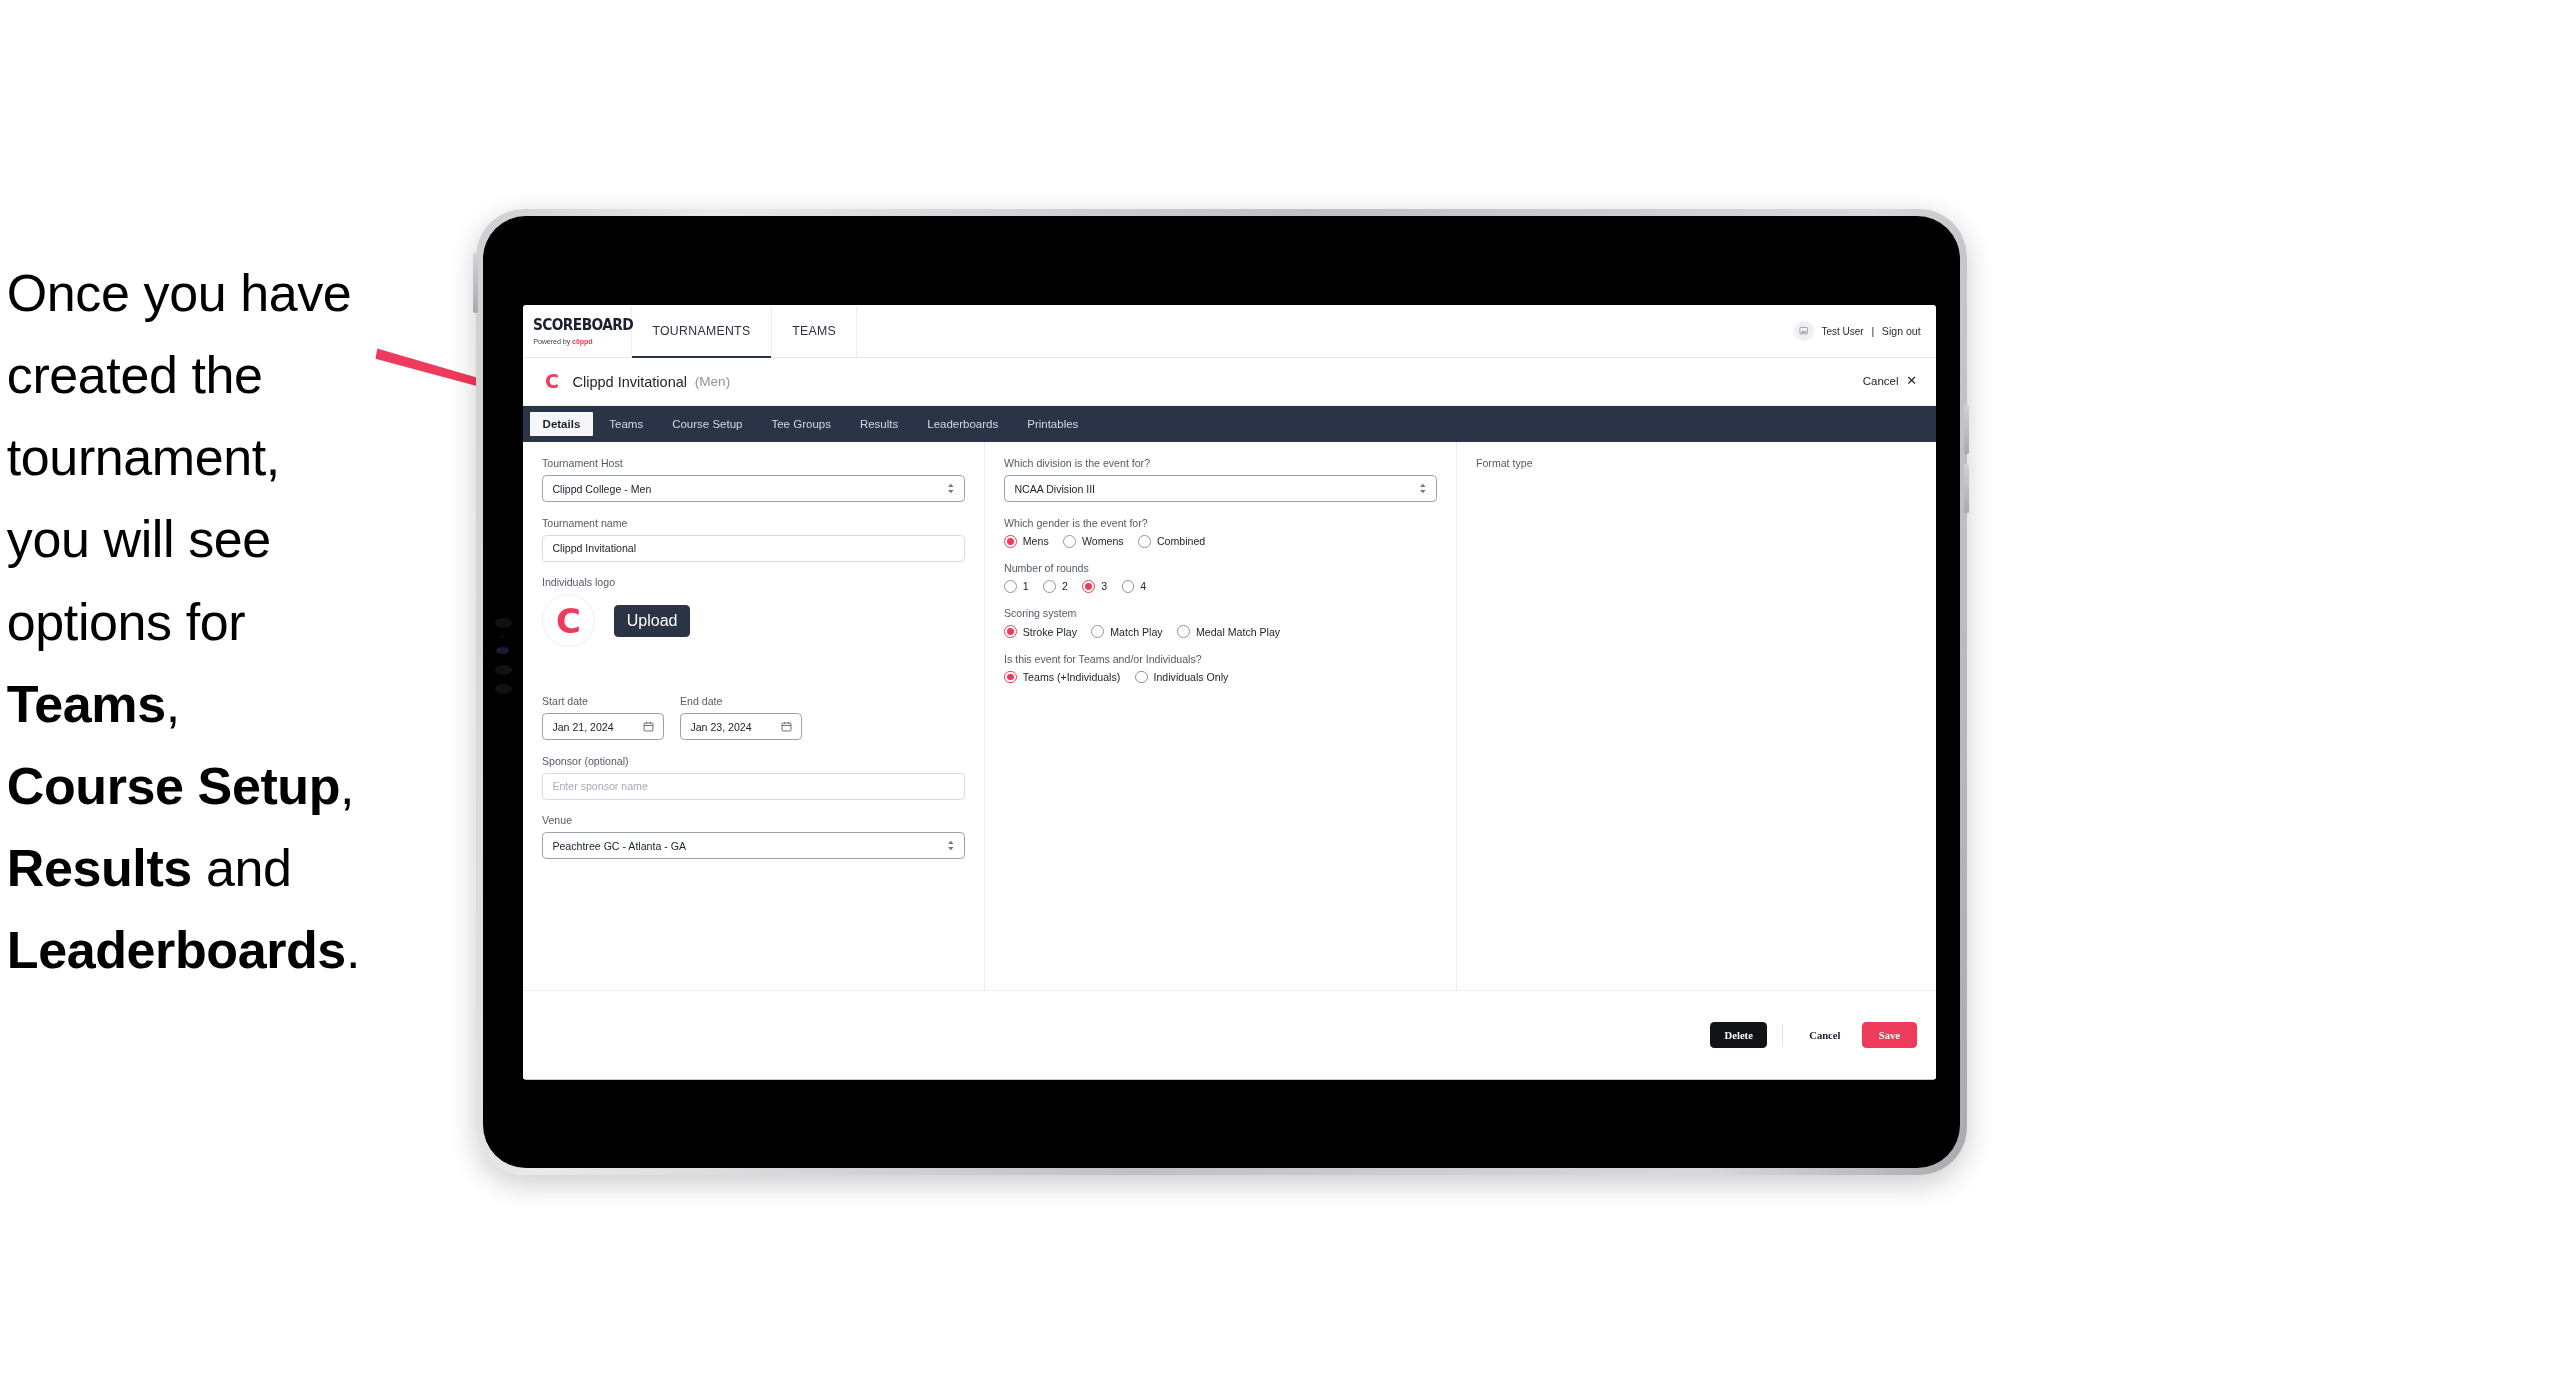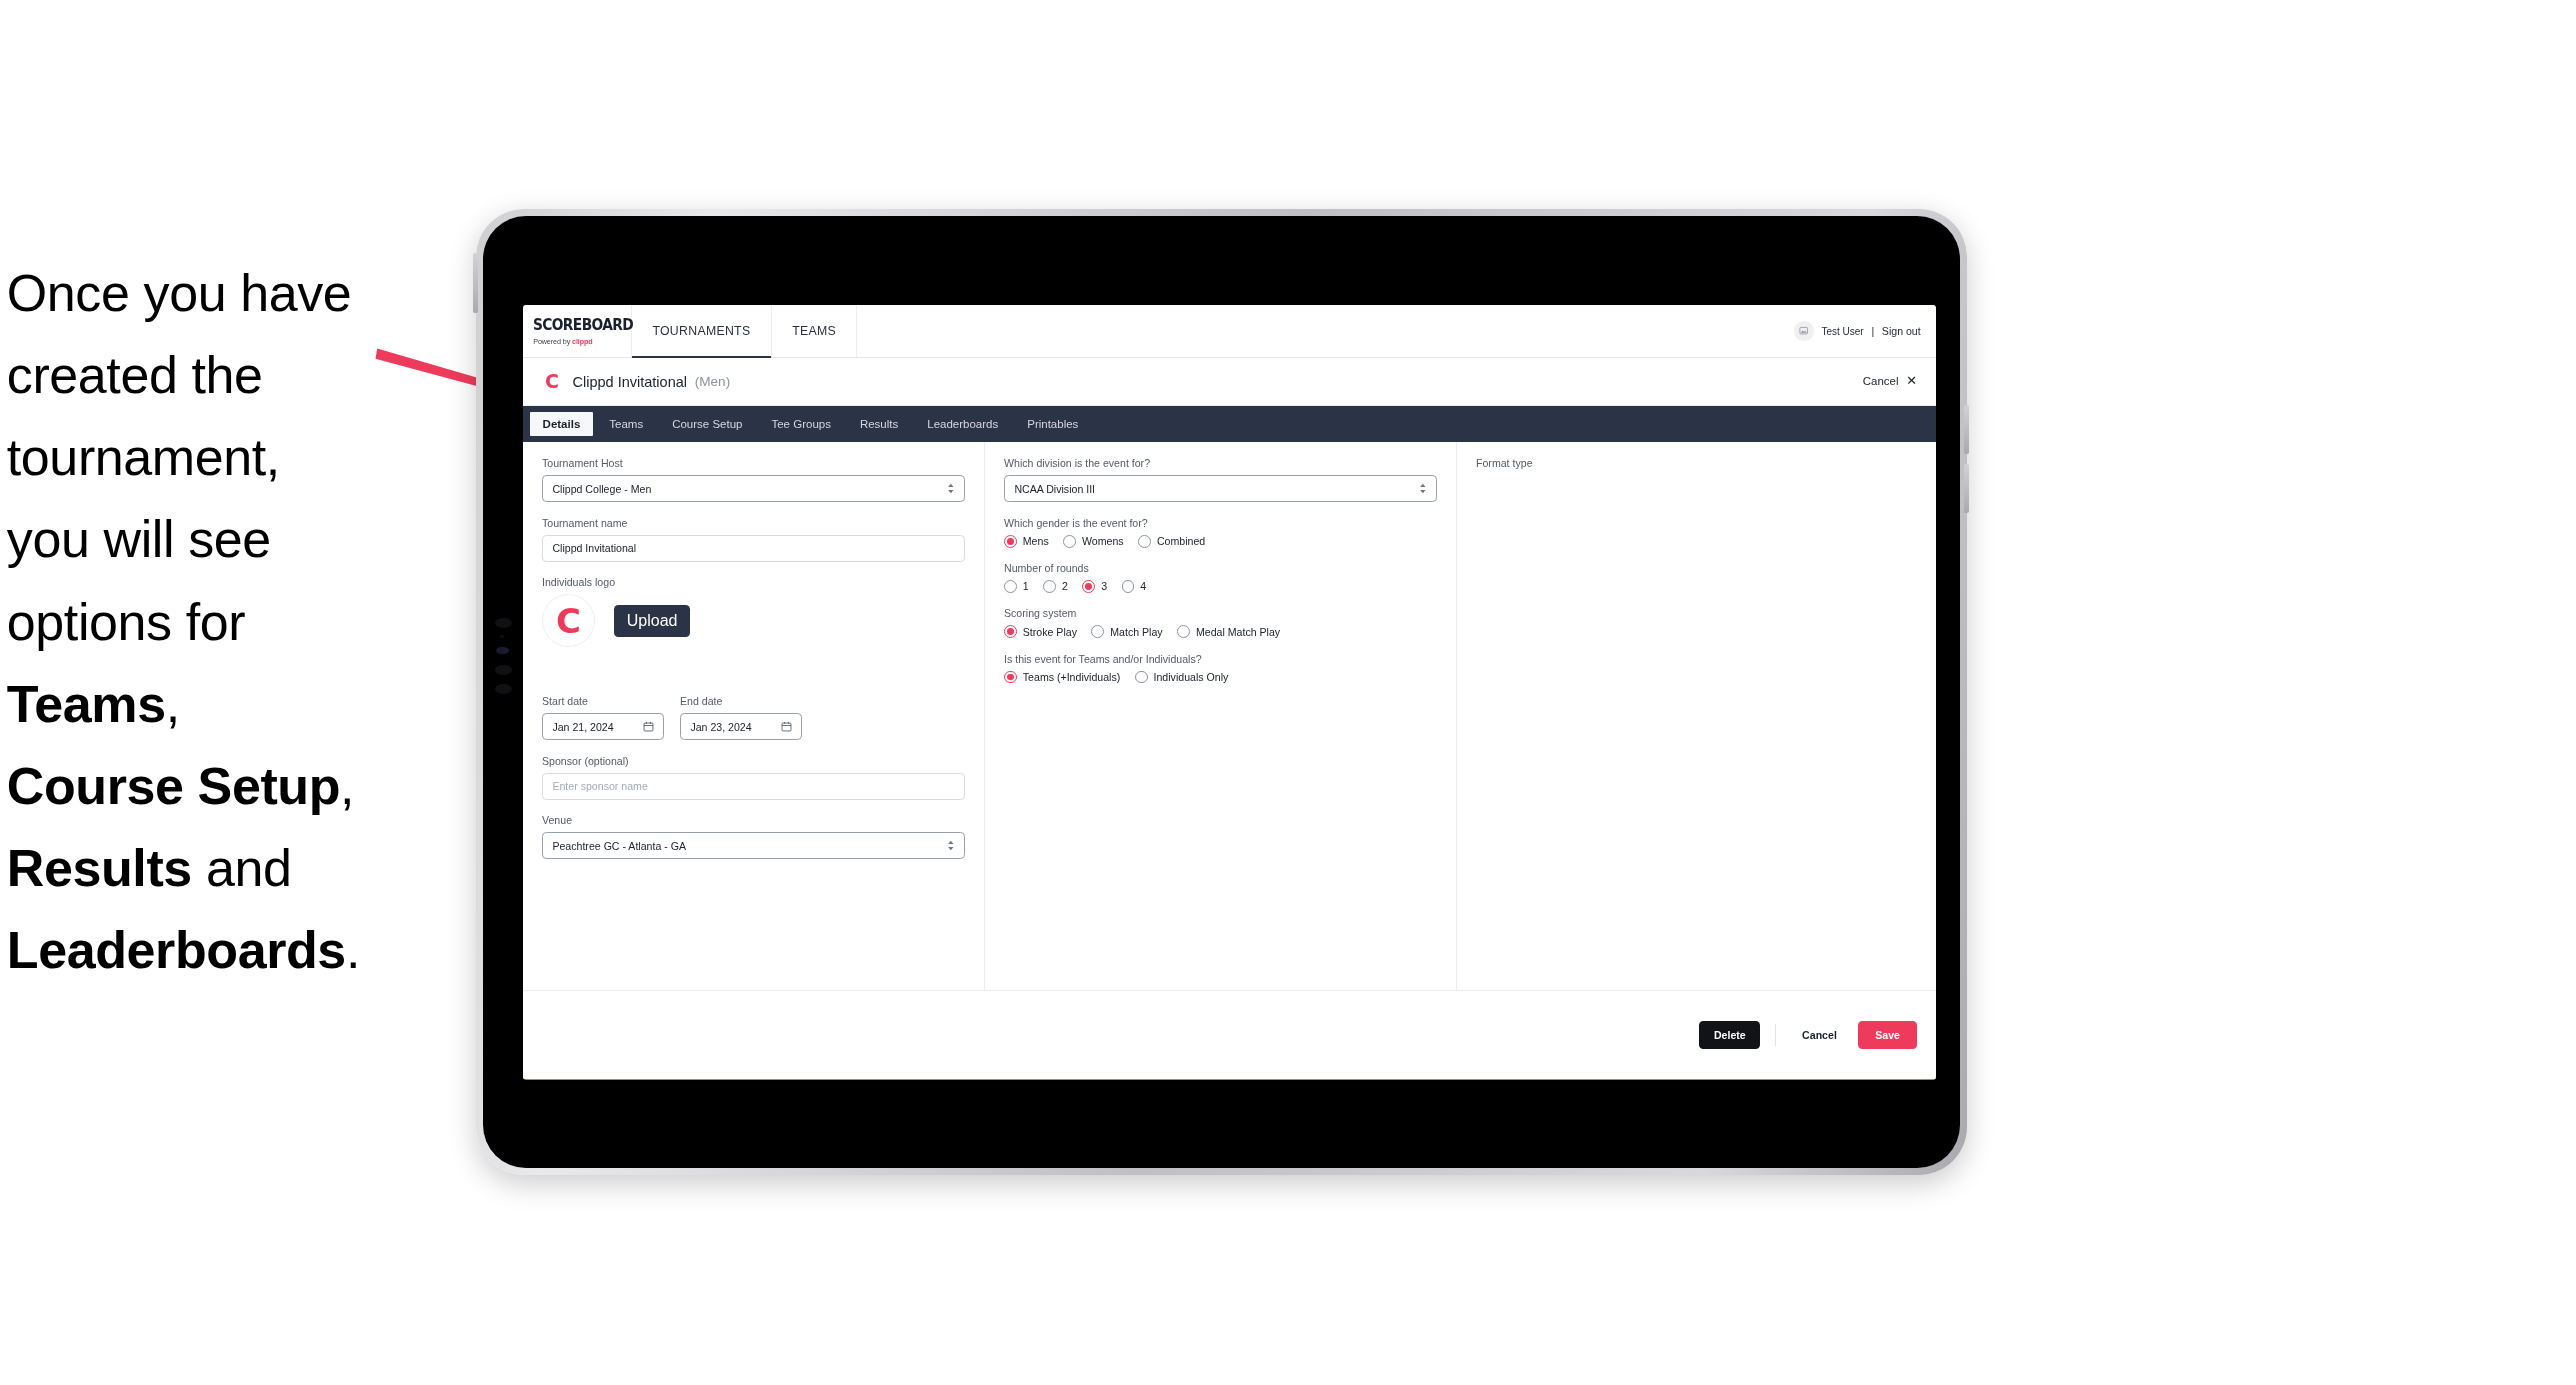--- a/index.html
+++ b/index.html
@@ -60,21 +60,21 @@
     position: absolute;
     background: #111114;
     border-radius: 50%;
   }
 
   
   #app-window {
     position: absolute;
     left: 523px; top: 305px;
     width: 1413px; height: 775px;
-    background: #f97316;
+    background: #fdba74;
     border-radius: 3.4px;
     overflow: hidden;
     box-shadow: 0 0.9px 3.4px rgba(0,0,0,.10);
   }
 
   
   #topbar {
     height: 53px;
     background: #ffffff;
     border-bottom: 1.7px solid #e3e5e9;
@@ -278,20 +278,21 @@
 
   
   #footer {
     height: 89px;
     border-top: 0.9px solid #eceef1;
     background: #fff;
     display: flex; align-items: center;
     justify-content: flex-end;
     padding-right: 19px;
     gap: 0;
+    font-family: Liberation Serif, serif;
   }
   #btn-delete {
     background: #111316; color: #fff;
     font-size: 10.6px; font-weight: 600;
     padding: 7.7px 14.5px; border-radius: 4.3px;
     cursor: pointer;
   }
   #foot-sep { width: 0.9px; height: 22px; background: #e2e4e8; margin: 0 14.5px; }
   #btn-cancel {
     font-size: 10.6px; font-weight: 600; color: #1b2030;

